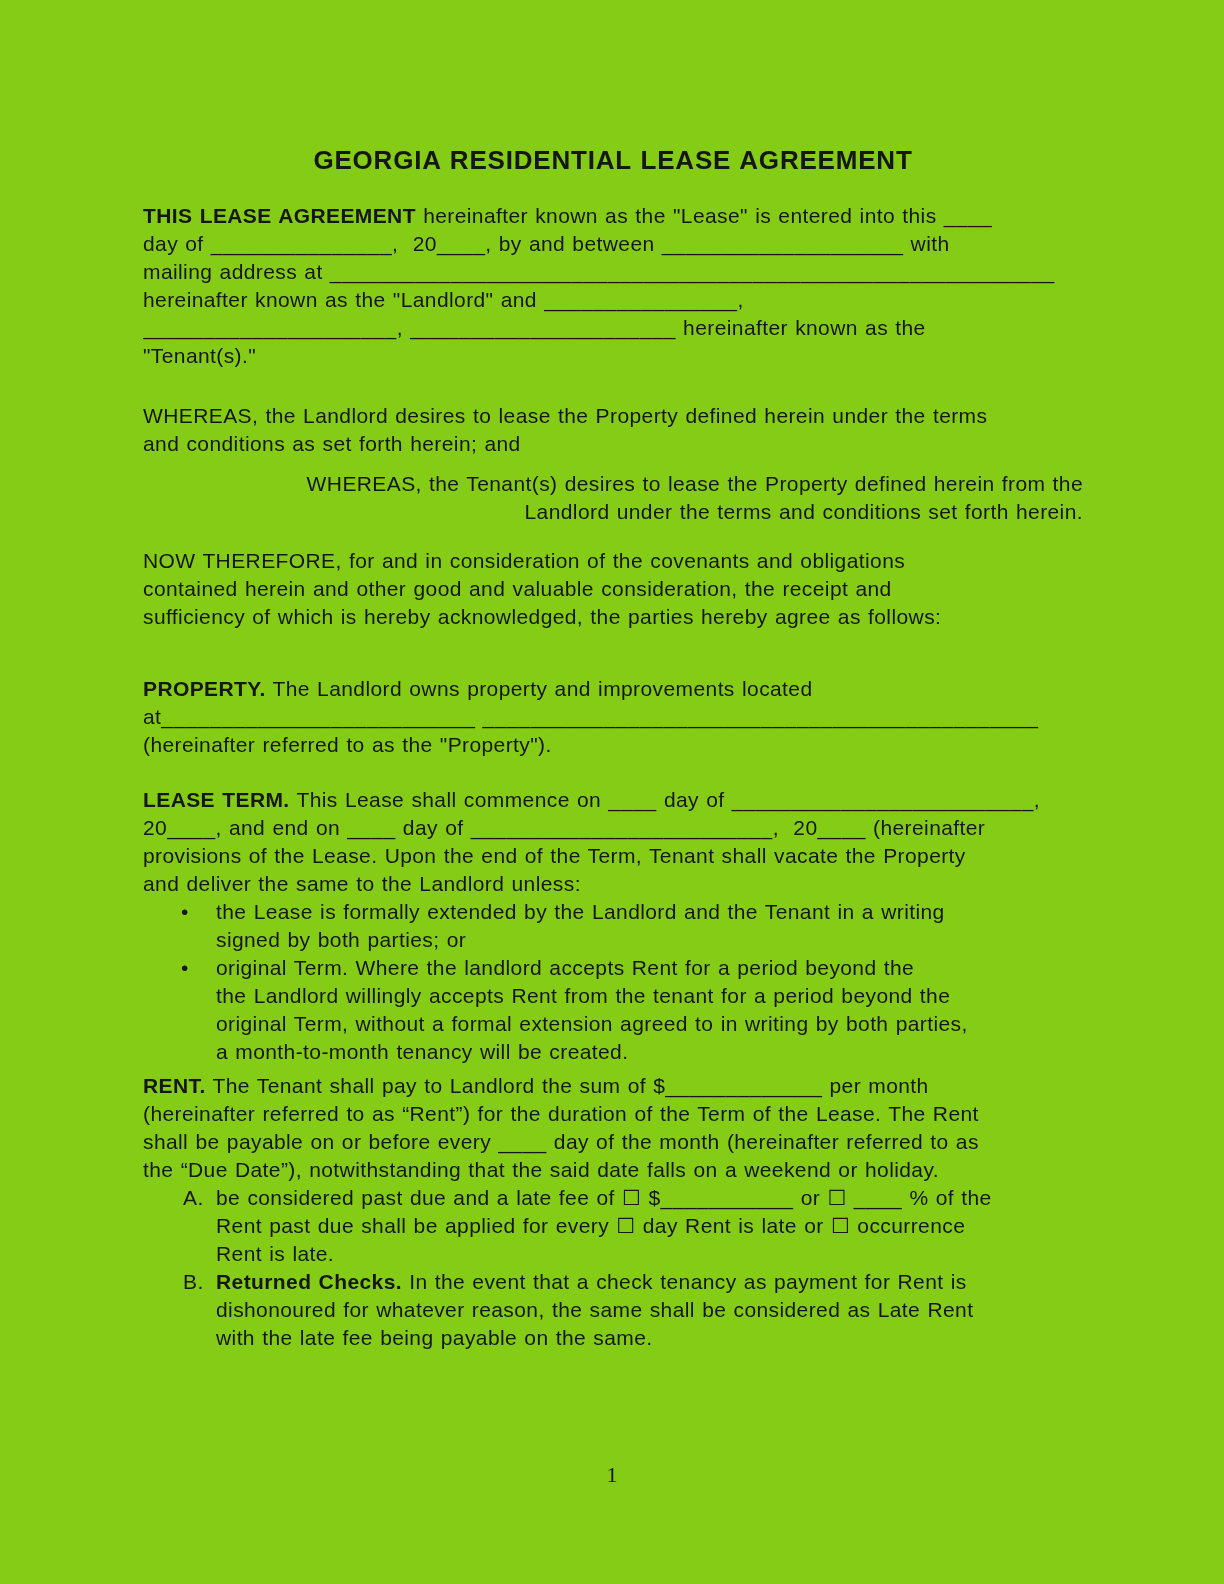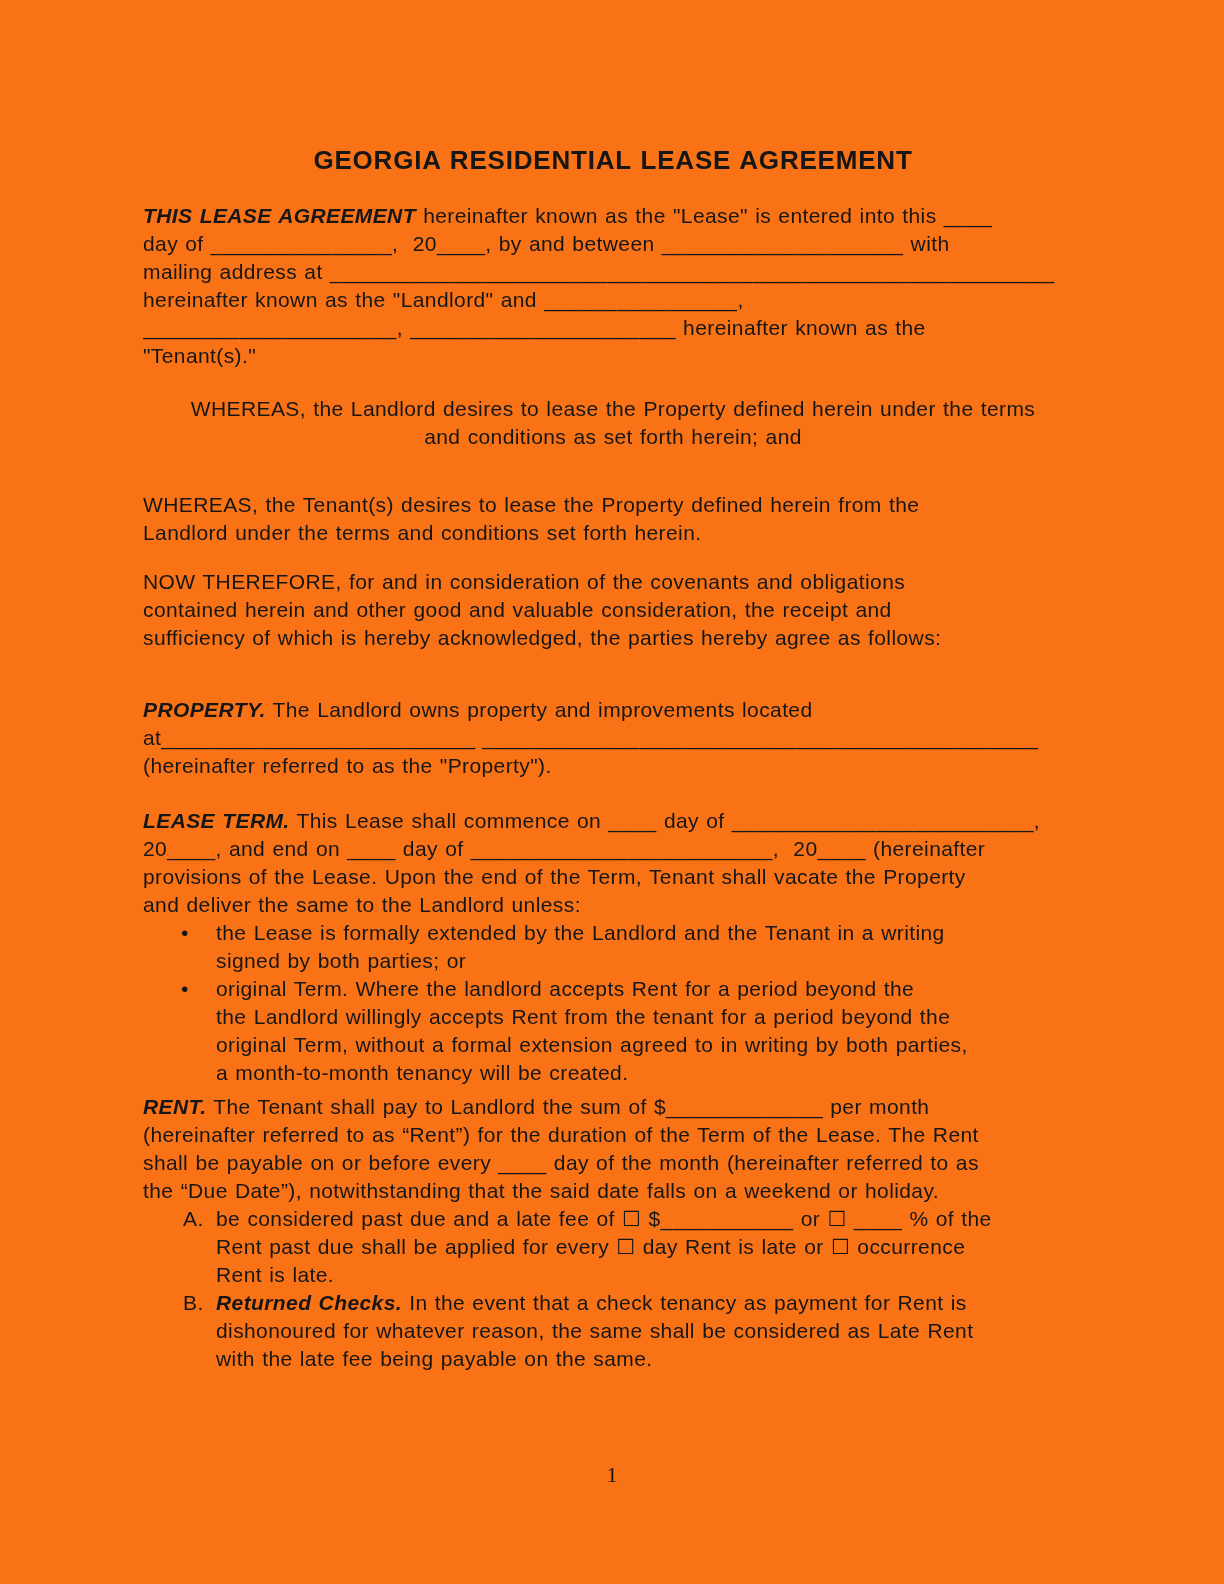--- a/index.html
+++ b/index.html
@@ -1,20 +1,20 @@
 <!DOCTYPE html>
 <html><head>
 <meta charset="utf-8">
 <style>
   html, body { margin: 0; padding: 0; background: #ffffff; }
   .page {
     position: relative;
     width: 1224px;
     height: 1584px;
-    background: #f97316;
+    background: #84cc16;
     font-family: "Liberation Sans", "DejaVu Sans", sans-serif;
     color: #161616;
     overflow: hidden;
   }
   .content {
     position: absolute;
     left: 143px;
     top: 0;
     width: 940px;
     padding-top: 143px;
@@ -27,21 +27,21 @@
   .doc-title {
     margin: 0;
     text-align: center;
     font-size: 26px;
     line-height: 34px;
     font-weight: 700;
     letter-spacing: 0.8px;
   }
   .para { margin: 0; }
   .line { white-space: pre; }
-  .bold { font-weight: 700; font-style: italic; }
+  .bold { font-weight: 700; }
   
   .bullet-item { position: relative; padding-left: 73px; }
   .bullet-item > .marker {
     position: absolute;
     left: 38px;
     top: 0;
     line-height: 28px;
   }
   
   .letter-item { position: relative; padding-left: 73px; }
@@ -57,22 +57,22 @@
     top: 1460px;
     left: 0;
     width: 100%;
     text-align: center;
     font-family: "Liberation Serif", "DejaVu Serif", serif;
     font-size: 22px;
     line-height: 30px;
   }
   
   .mt-intro    { margin-top: 25px; }
-  .mt-w1       { margin-top: 25px; text-align: center; }
-  .mt-w2       { margin-top: 40px; }
+  .mt-w1       { margin-top: 32px; }
+  .mt-w2       { margin-top: 12px; text-align: right; }
   .mt-now      { margin-top: 21px; }
   .mt-property { margin-top: 44px; }
   .mt-lease    { margin-top: 27px; }
   .mt-rent     { margin-top: 6px; }
 </style>
 </head>
 <body>
 
 <div class="page">
   <div class="content">

